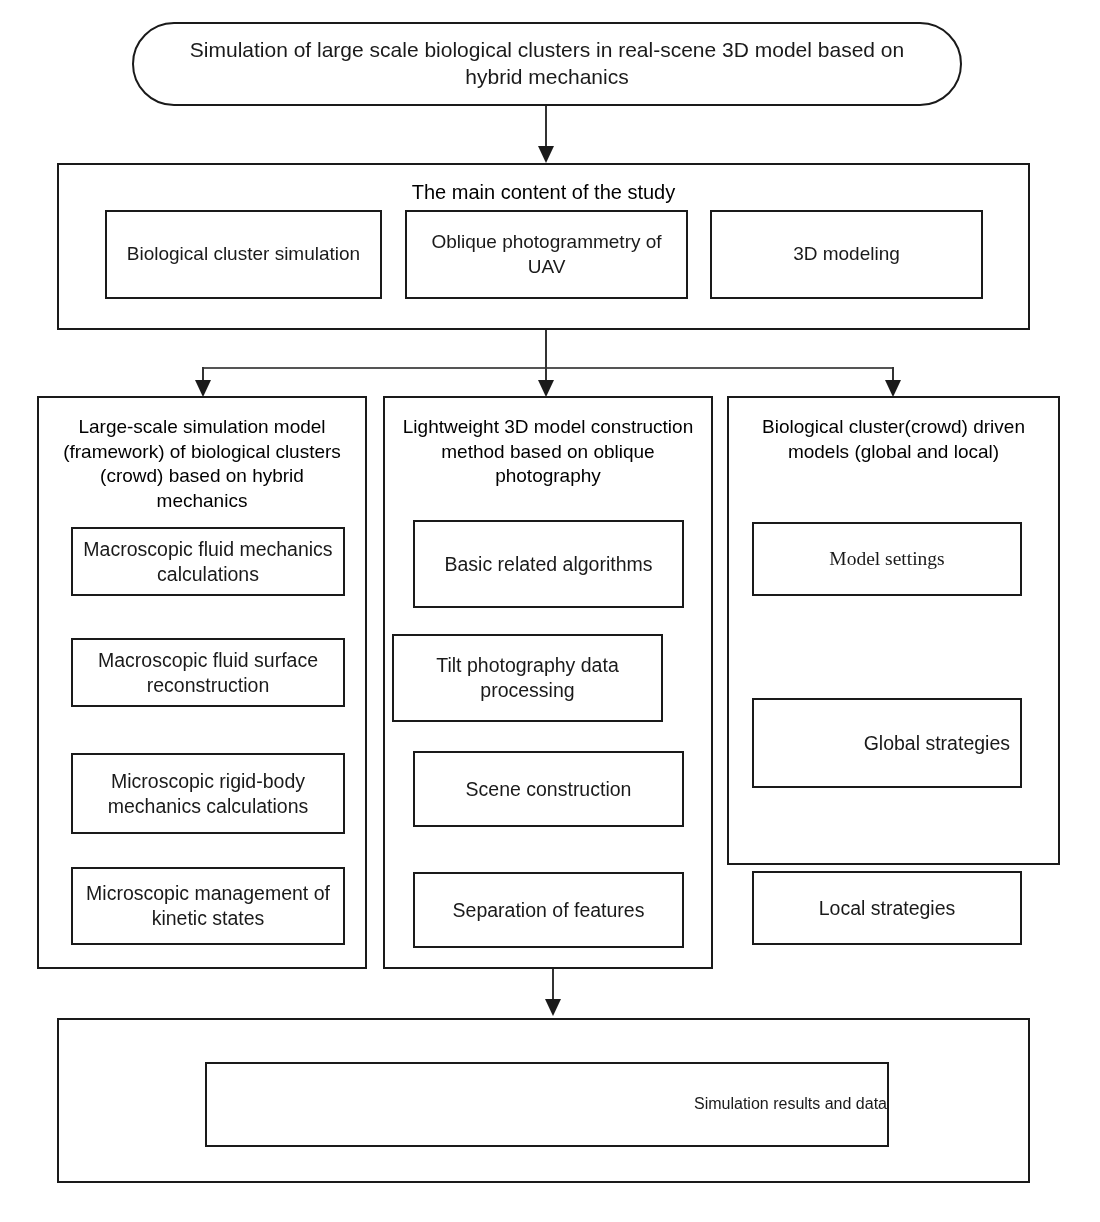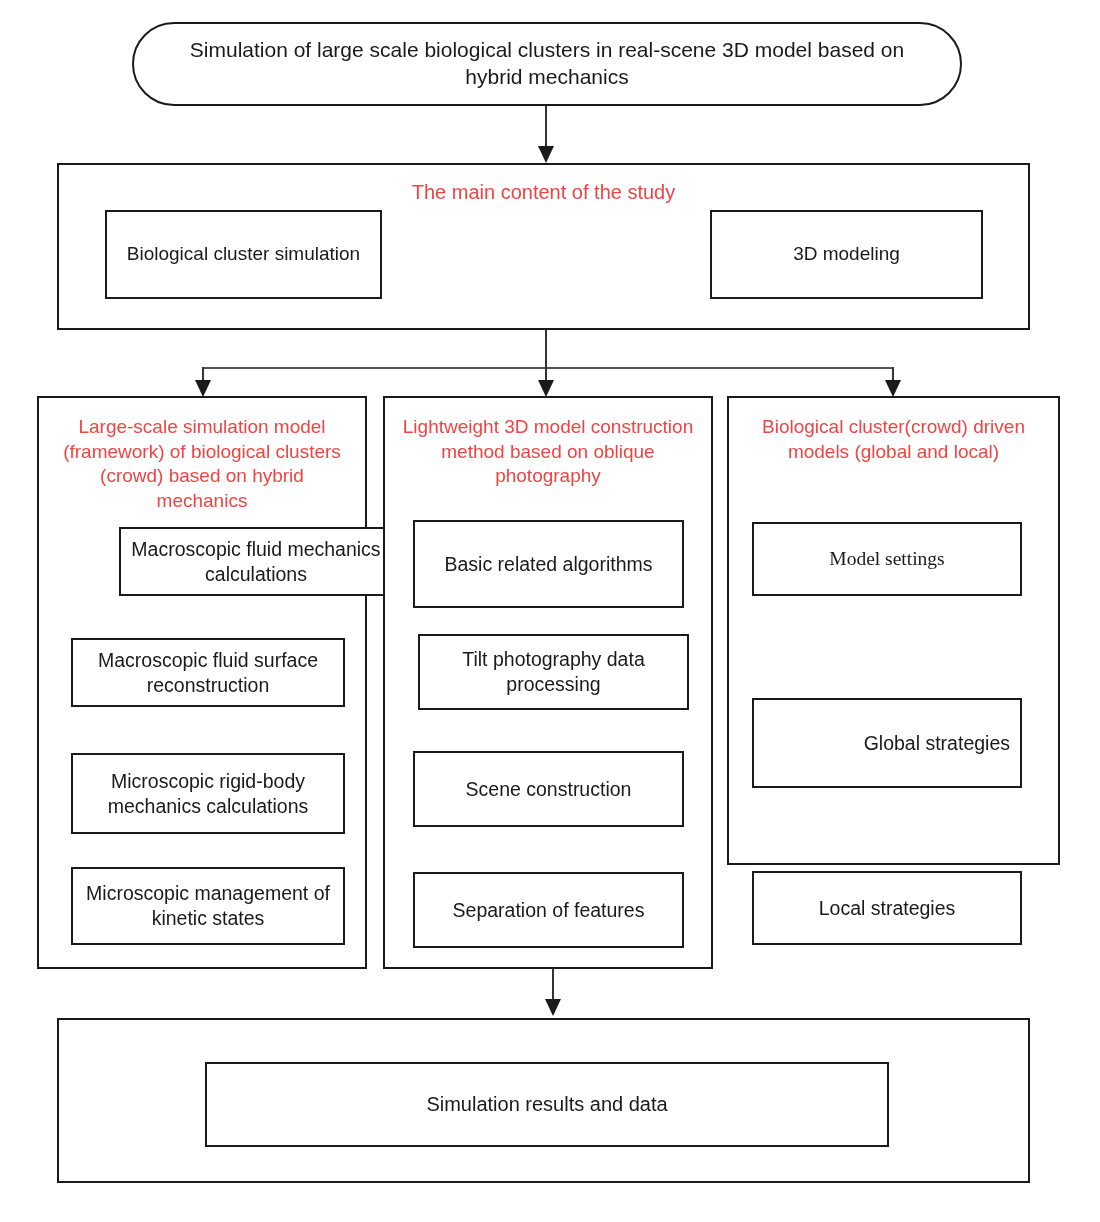--- a/index.html
+++ b/index.html
@@ -36,42 +36,43 @@
   }
   .group-box {
     align-items: flex-start;
     justify-content: flex-start;
   }
   .group-title {
     position: absolute;
     left: 0;
     right: 0;
     text-align: center;
-    color: #ef4444;
+    color: #000000;
     line-height: 1.3;
   }
   .tier2-title {
     font-size: 20px;
     top: 14px;
   }
   .col-title {
     font-size: 19px;
     padding: 0 14px;
     top: 17px;
     box-sizing: border-box;
   }
   .leaf {
     font-size: 19px;
     padding: 0 10px;
   }
   .leaf-sm {
     font-size: 19.5px;
   }
   .bottom-leaf {
-    font-size: 20px;
+    font-size: 16px;
+    justify-content: flex-end;
   }
   
   .vline {
     position: absolute;
     width: 2px;
     background: #333333;
   }
   .hline {
     position: absolute;
     height: 2px;
@@ -98,56 +99,59 @@
   <div class="vline" style="left:545px; top:106px; height:42px;"></div>
   <div class="arrow-head" style="left:538px; top:146px;"></div>
 
   <div class="box group-box" style="left:57px; top:163px; width:973px; height:167px;">
     <div class="group-title tier2-title">The main content of the study</div>
   </div>
 
   <div class="box leaf" style="left:105px; top:210px; width:277px; height:89px;">
     <span>Biological cluster simulation</span>
   </div>
+  <div class="box leaf" style="left:405px; top:210px; width:283px; height:89px;">
+    <span>Oblique photogrammetry of UAV</span>
+  </div>
   <div class="box leaf" style="left:710px; top:210px; width:273px; height:89px;">
     <span>3D modeling</span>
   </div>
 
   <div class="vline" style="left:545px; top:330px; height:38px;"></div>
   <div class="hline" style="left:202px; top:367px; width:692px;"></div>
   <div class="vline" style="left:202px; top:367px; height:27px;"></div>
   <div class="vline" style="left:545px; top:367px; height:27px;"></div>
   <div class="vline" style="left:892px; top:367px; height:27px;"></div>
   <div class="arrow-head" style="left:195px; top:380px;"></div>
   <div class="arrow-head" style="left:538px; top:380px;"></div>
   <div class="arrow-head" style="left:885px; top:380px;"></div>
 
   <div class="box group-box" style="left:37px; top:396px; width:330px; height:573px;">
     <div class="group-title col-title">Large-scale simulation model (framework) of biological clusters (crowd) based on hybrid mechanics</div>
   </div>
-  <div class="box leaf leaf-sm" style="left:71px; top:527px; width:274px; height:69px;margin-left:48px;">
+  <div class="box leaf leaf-sm" style="left:71px; top:527px; width:274px; height:69px;">
     <span>Macroscopic fluid mechanics calculations</span>
   </div>
   <div class="box leaf leaf-sm" style="left:71px; top:638px; width:274px; height:69px;">
     <span>Macroscopic fluid surface reconstruction</span>
   </div>
   <div class="box leaf leaf-sm" style="left:71px; top:753px; width:274px; height:81px;">
     <span>Microscopic rigid-body mechanics calculations</span>
   </div>
   <div class="box leaf leaf-sm" style="left:71px; top:867px; width:274px; height:78px;">
     <span>Microscopic management of kinetic states</span>
   </div>
 
   <div class="box group-box" style="left:383px; top:396px; width:330px; height:573px;">
     <div class="group-title col-title">Lightweight 3D model construction method based on oblique photography</div>
   </div>
   <div class="box leaf leaf-sm" style="left:413px; top:520px; width:271px; height:88px;">
     <span>Basic related algorithms</span>
   </div>
-  <div class="box leaf leaf-sm" style="left:418px; top:634px; width:271px; height:76px;">
+  <div class="box leaf leaf-sm" style="left:392px; top:634px; width:271px; height:88px;">
     <span>Tilt photography data processing</span>
   </div>
   <div class="box leaf leaf-sm" style="left:413px; top:751px; width:271px; height:76px;">
     <span>Scene construction</span>
   </div>
   <div class="box leaf leaf-sm" style="left:413px; top:872px; width:271px; height:76px;">
     <span>Separation of features</span>
   </div>
 
   <div class="box group-box" style="left:727px; top:396px; width:333px; height:469px;">

